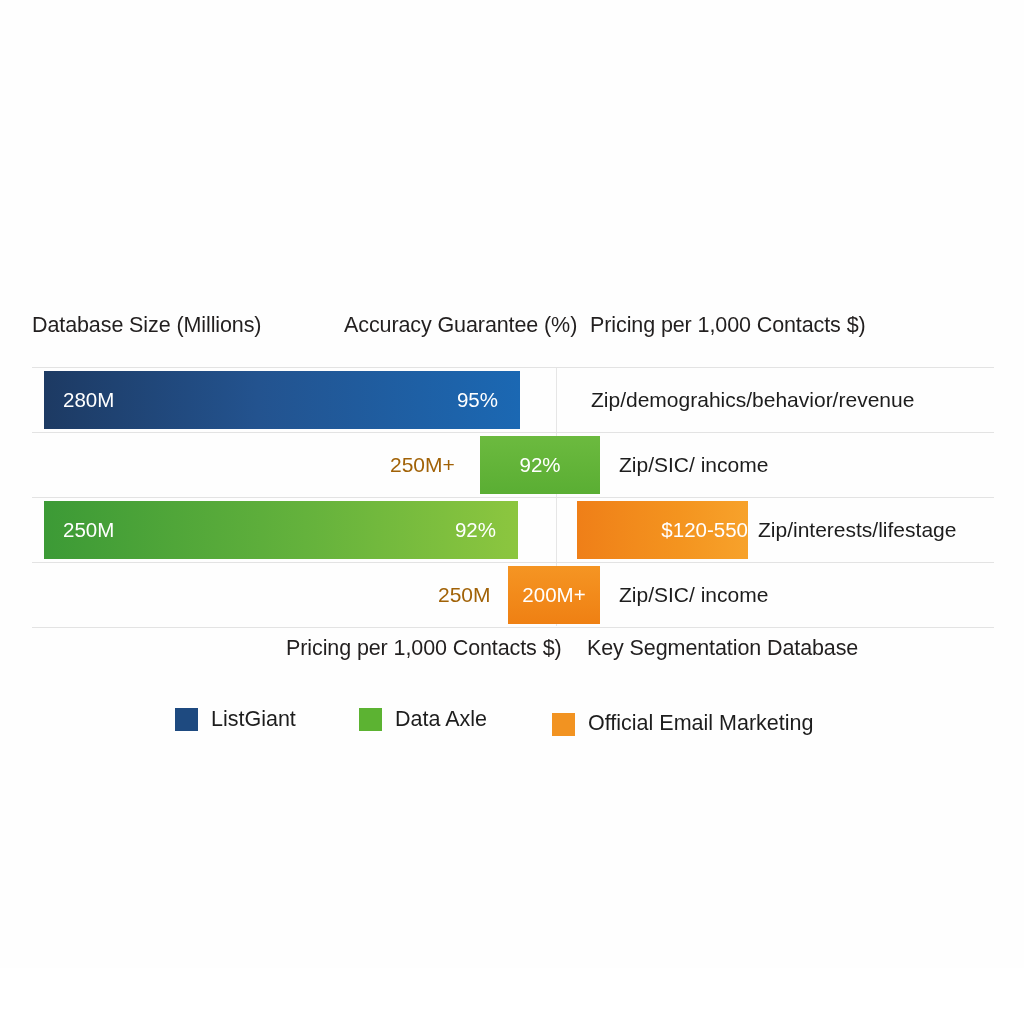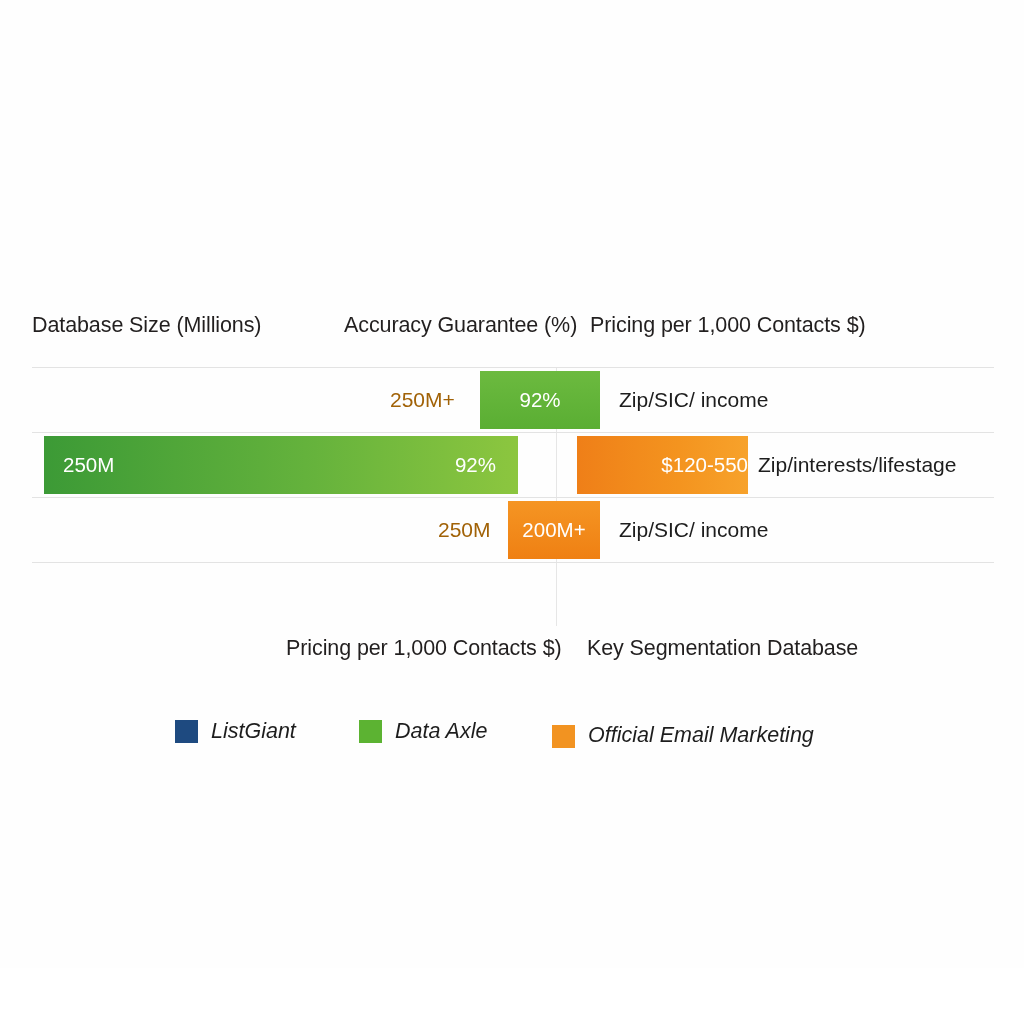--- a/index.html
+++ b/index.html
@@ -146,23 +146,22 @@
     color: #221f1f;
     white-space: nowrap;
     letter-spacing: -0.1px;
   }
   .al-0 { left: 254px; }
   .al-1 { left: 555px; }
 
   
   .legend {
     position: relative;
-    margin-top: 40px;
+    margin-top: 28px;
     height: 34px;
-    font-style: italic;
   }
   .legend-item {
     position: absolute;
     top: 0;
     display: flex;
     align-items: center;
     height: 34px;
   }
   .legend-swatch {
     width: 23px;
@@ -192,20 +191,27 @@
     <div class="header-row">
       <div class="col-header ch-0">Database Size (Millions)</div>
       <div class="col-header ch-1">Accuracy Guarantee (%)</div>
       <div class="col-header ch-2">Pricing per 1,000 Contacts $)</div>
     </div>
 
     <div class="rows">
 
       <div class="vdivider"></div>
 
+      <div class="row">
+        <div class="bar tall grad-blue" style="left:12px; width:476px;">
+          <span class="bar-label-left">280M</span>
+          <span class="bar-label-right">95%</span>
+        </div>
+        <div class="seg-text" style="left:559px;">Zip/demograhics/behavior/revenue</div>
+      </div>
 
       <div class="row">
         <div class="outside-val" style="left:358px;">250M+</div>
         <div class="bar tall flat-green" style="left:448px; width:120px;">
           <span class="bar-label-center">92%</span>
         </div>
         <div class="seg-text" style="left:587px;">Zip/SIC/ income</div>
       </div>
 
       <div class="row">

